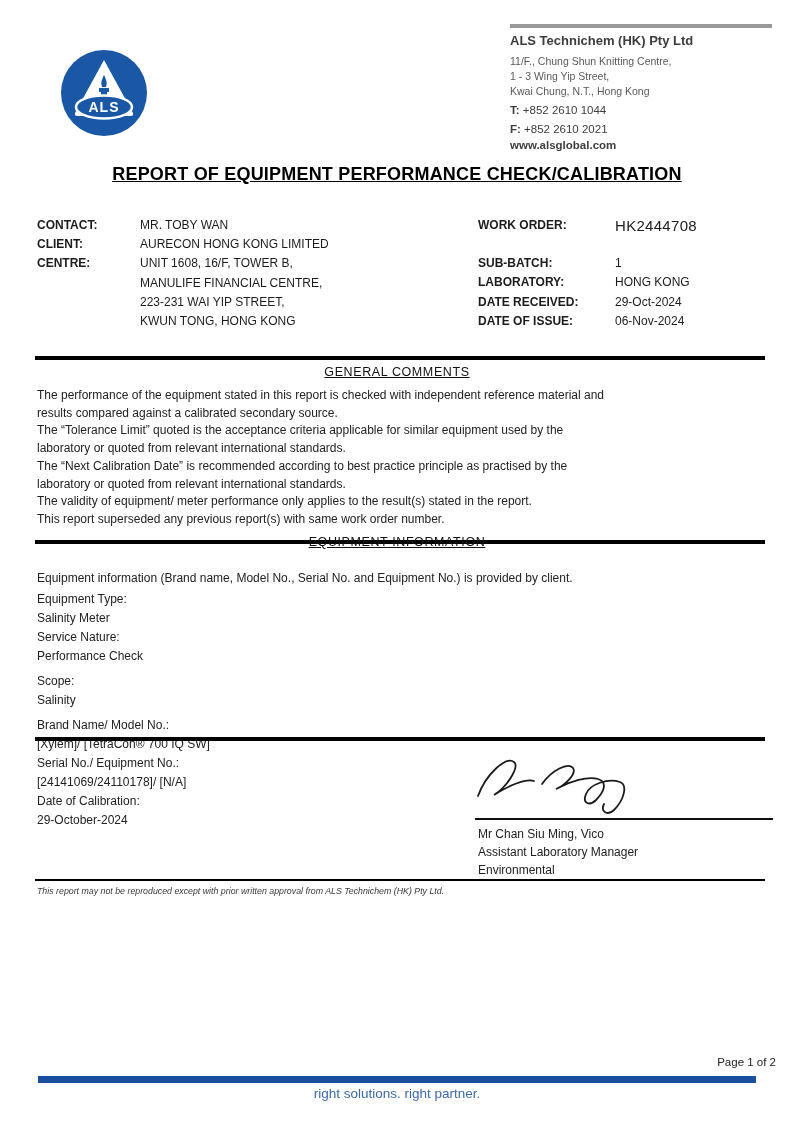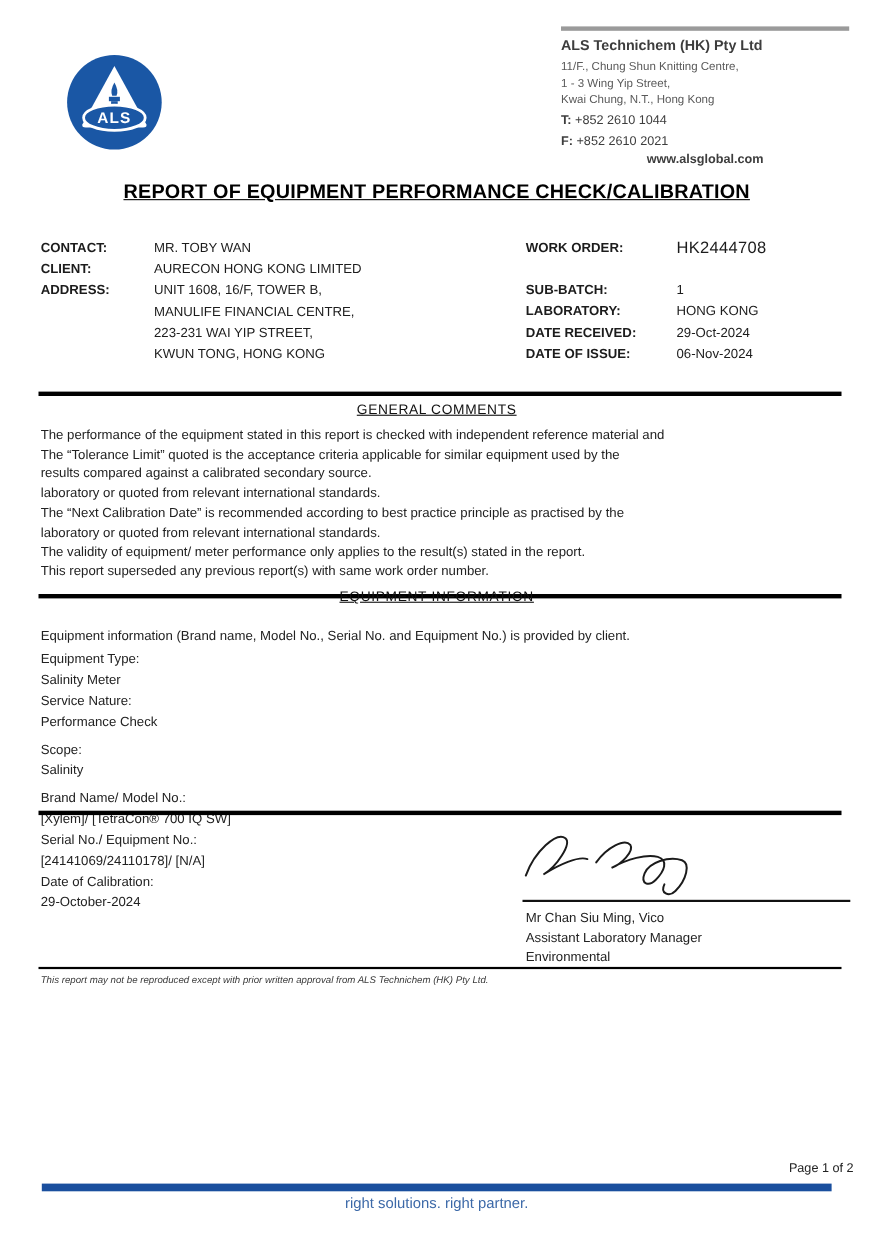--- a/index.html
+++ b/index.html
@@ -17,21 +17,21 @@
   
   .logo { position:absolute; left:60px; top:49px; width:88px; height:88px; }
   .company-block {
     position:absolute; left:510px; top:24px; width:262px;
     border-top:4px solid #9a9a9a; padding-top:5px;
   }
   .company-name { font-size:13px; font-weight:bold; color:#3d3d3d; margin-bottom:6px; }
   .company-addr { font-size:10.5px; color:#5a5a5a; line-height:15px; }
   .company-tel  { font-size:11.5px; color:#3d3d3d; line-height:16px; margin-top:3px; }
   .company-tel b { font-weight:bold; }
-  .company-web  { font-size:11.5px; font-weight:bold; color:#3d3d3d; margin-top:2px;text-align:center; }
+  .company-web  { font-size:11.5px; font-weight:bold; color:#3d3d3d; margin-top:2px; }
 
   
   .report-title {
     position:absolute; left:0; top:164px; width:100%;
     text-align:center; font-size:18px; font-weight:bold;
     text-decoration:underline; color:#000;
     letter-spacing:.2px;
   }
 
   
@@ -113,21 +113,21 @@
   <div class="client-block">
     <div class="info-row">
       <span class="lbl">CONTACT:</span>
       <span>MR. TOBY WAN</span>
     </div>
     <div class="info-row">
       <span class="lbl">CLIENT:</span>
       <span>AURECON HONG KONG LIMITED</span>
     </div>
     <div class="info-row">
-      <span class="lbl">ADDRESS:</span>
+      <span class="lbl">CENTRE:</span>
       <span>UNIT 1608, 16/F, TOWER B,</span>
     </div>
     <div class="info-row">
       <span class="lbl"></span>
       <span>MANULIFE FINANCIAL CENTRE,</span>
     </div>
     <div class="info-row">
       <span class="lbl"></span>
       <span>223-231 WAI YIP STREET,</span>
     </div>
@@ -158,22 +158,22 @@
     <div class="info-row">
       <span class="lbl">DATE OF ISSUE:</span>
       <span>06-Nov-2024</span>
     </div>
   </div>
 
   <div class="bar bar-1"></div>
   <div class="section-heading h-general">GENERAL COMMENTS</div>
   <div class="comments">
     <div>The performance of the equipment stated in this report is checked with independent reference material and</div>
+    <div>results compared against a calibrated secondary source.</div>
     <div>The “Tolerance Limit” quoted is the acceptance criteria applicable for similar equipment used by the</div>
-    <div>results compared against a calibrated secondary source.</div>
     <div>laboratory or quoted from relevant international standards.</div>
     <div>The “Next Calibration Date” is recommended according to best practice principle as practised by the</div>
     <div>laboratory or quoted from relevant international standards.</div>
     <div>The validity of equipment/ meter performance only applies to the result(s) stated in the report.</div>
     <div>This report superseded any previous report(s) with same work order number.</div>
   </div>
 
   <div class="bar bar-2"></div>
   <div class="section-heading h-equip">EQUIPMENT INFORMATION</div>
   <div class="equip-intro">Equipment information (Brand name, Model No., Serial No. and Equipment No.) is provided by client.</div>

